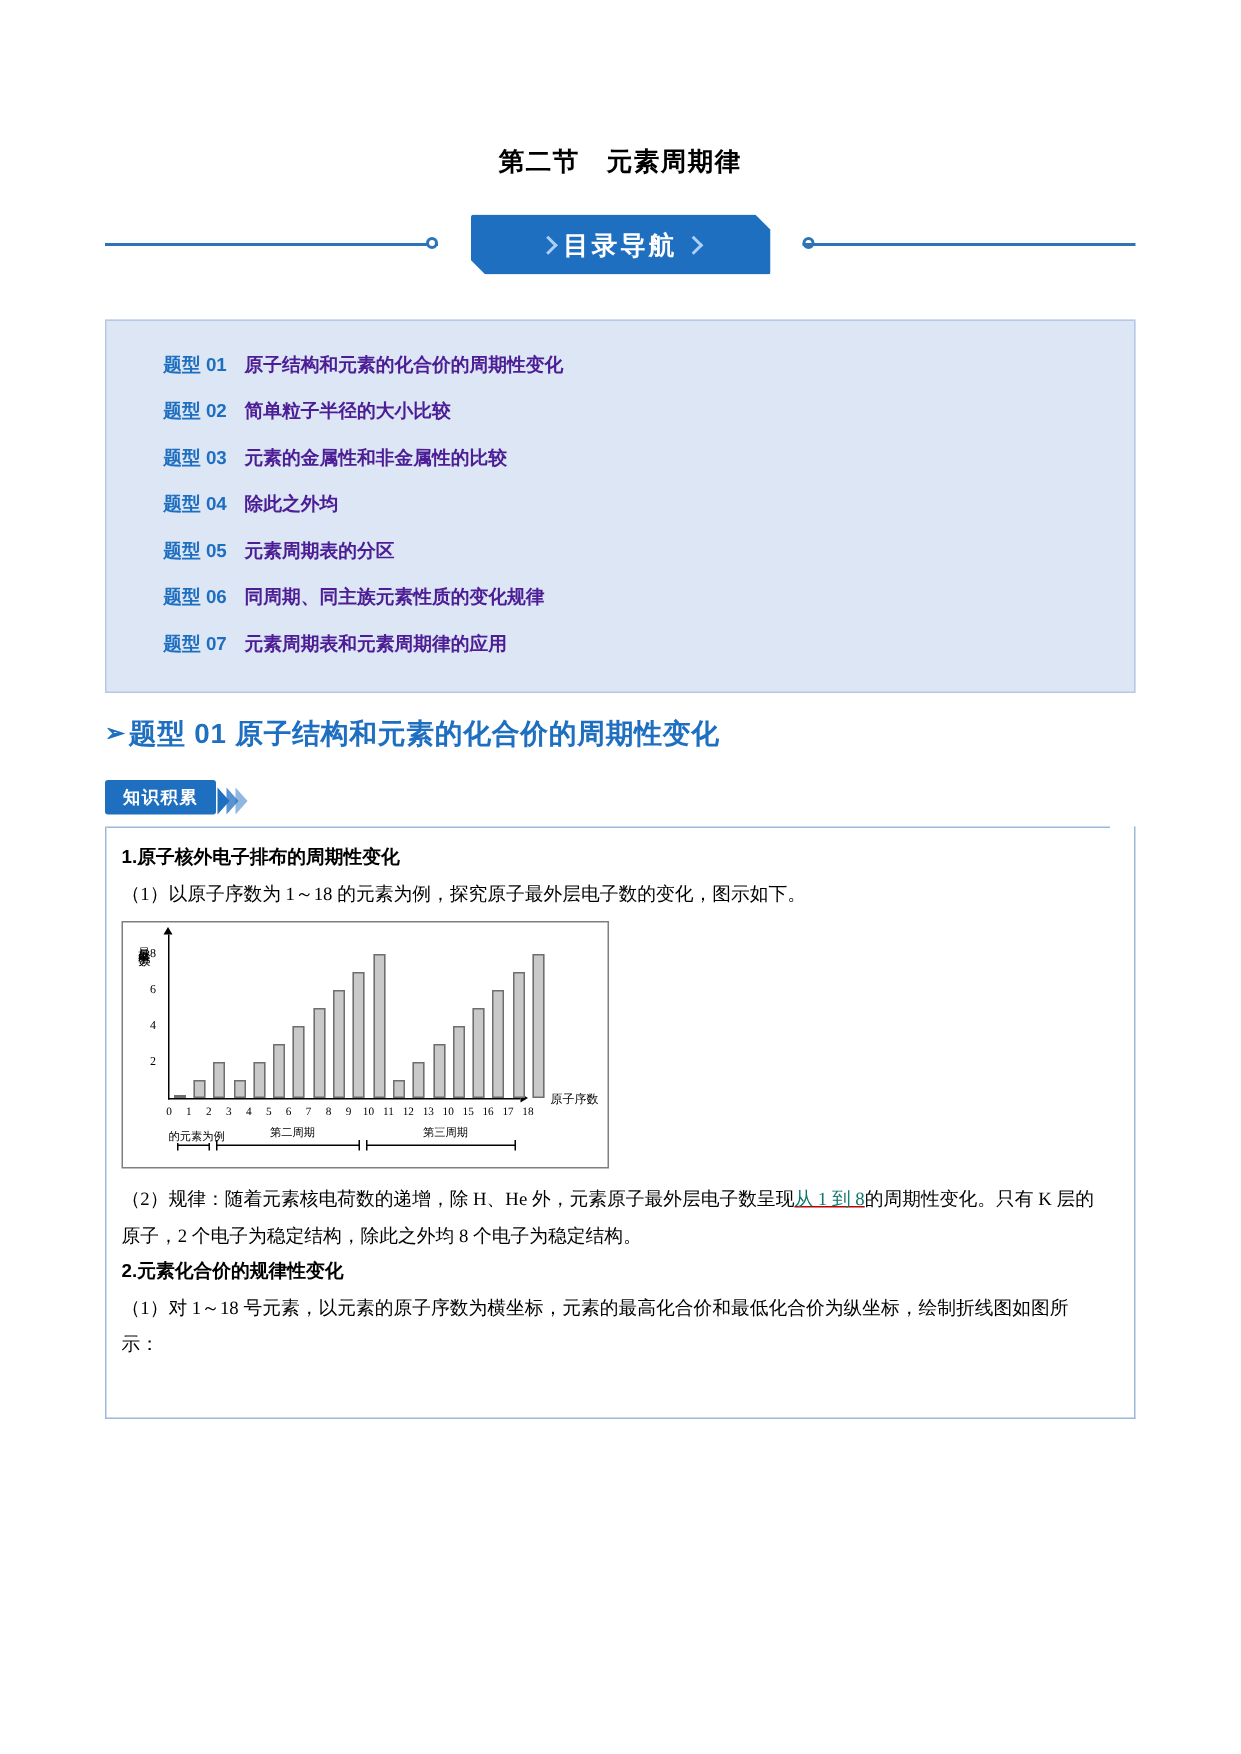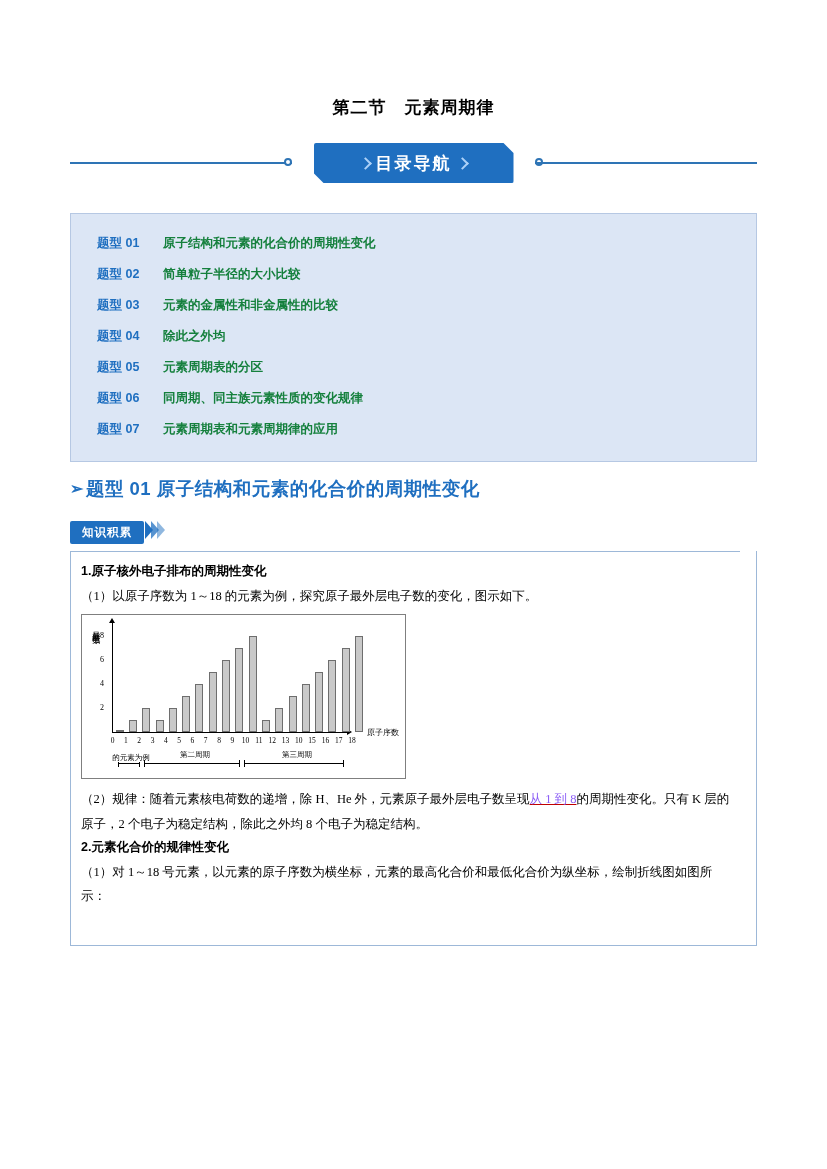--- a/index.html
+++ b/index.html
@@ -105,22 +105,23 @@
     font-family: "Liberation Sans", sans-serif;
     font-size: 12.5px;
     font-weight: bold;
     color: #1f6fc0;
     padding: 7px 0;
   }
   .cat-item .num {
     width: 66px;
     flex: none;
     color: #1f6fc0;
-  }
-  .cat-item .txt { color: #15803d; }
+    text-align: center;
+  }
+  .cat-item .txt { color: #4c1d95; }
 
   
   .big-heading {
     margin-top: 14px;
     display: flex;
     align-items: center;
     font-family: "Liberation Sans", sans-serif;
     font-weight: bold;
     font-size: 18.5px;
     color: #1f6fc0;
@@ -129,21 +130,21 @@
   .big-heading .arrow {
     color: #1f6fc0;
     font-size: 16px;
     margin-right: 2px;
   }
 
   
   .badge-row {
     margin-top: 20px;
     display: flex;
-    align-items: flex-start;
+    align-items: flex-end;
     height: 22px;
   }
   .badge {
     background: #1f6fc0;
     color: #fff;
     font-family: "Liberation Sans", sans-serif;
     font-weight: bold;
     font-size: 11.5px;
     padding: 4px 12px;
     letter-spacing: 1px;
@@ -185,21 +186,21 @@
     font-family: "Liberation Sans", sans-serif;
     font-size: 12.5px;
   }
   .para {
     font-size: 12.5px;
     line-height: 1.95;
   }
   .underline-red {
     text-decoration: underline;
     text-decoration-color: #c00000;
-    color: #8b5cf6;
+    color: #0f766e;
   }
 
   
   .figure {
     margin: 6px 0 8px 0;
     width: 325px;
     height: 165px;
     border: 1px solid #7f7f7f;
     background: #fff;
     position: relative;

